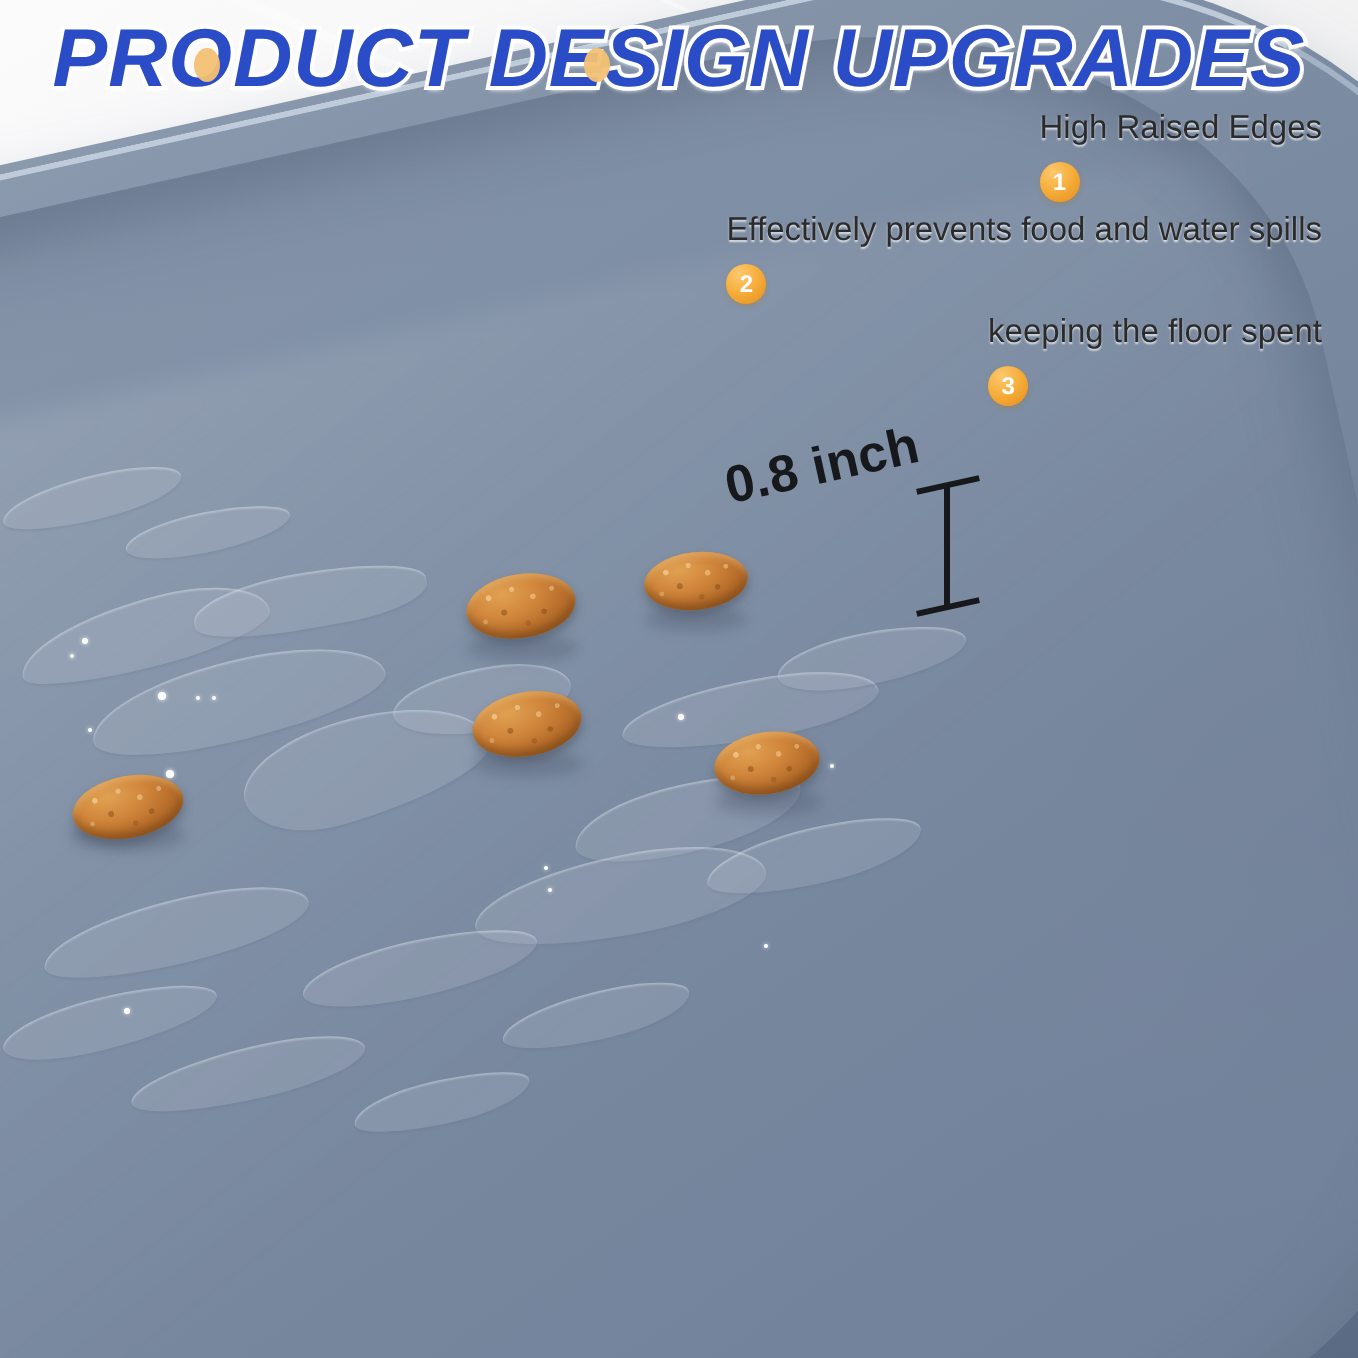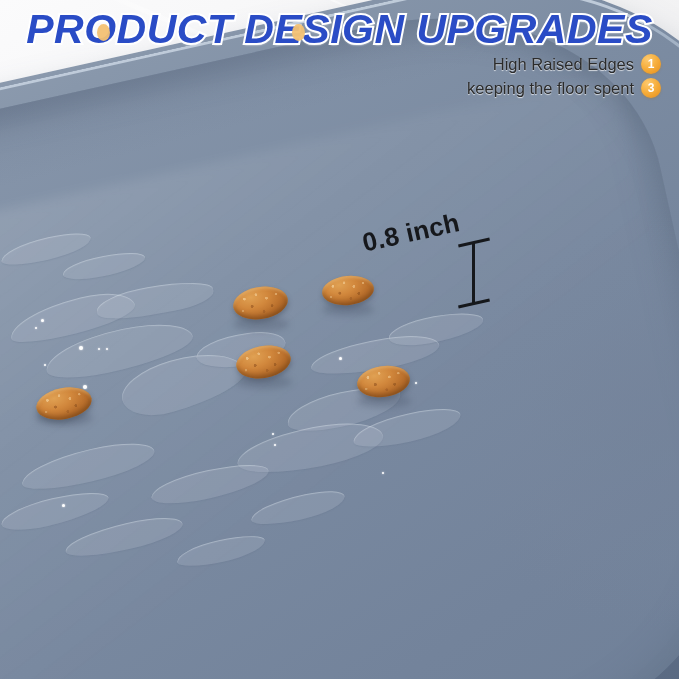--- a/index.html
+++ b/index.html
@@ -177,21 +177,21 @@
     text-shadow:0 2px 2px rgba(255,255,255,.95);
   }
   .headline-dots{position:absolute;left:0;top:0;width:679px;height:60px;pointer-events:none;}
   .hdot{position:absolute;width:13px;height:17px;border-radius:50%;background:#f3c173;opacity:.95;}
 
   
   .features{
     position:absolute;right:18px;top:54px;width:520px;
     display:flex;flex-direction:column;align-items:flex-end;gap:4px;
   }
-  .feature-row{display:flex;align-items:flex-end;justify-content:flex-end;gap:7px;}
+  .feature-row{display:flex;align-items:flex-start;justify-content:flex-end;gap:7px;flex-direction:column;}
   .feature-text{
     font-size:16.5px;color:#2b2b2b;white-space:nowrap;line-height:20px;
     text-shadow:0 1px 1px rgba(255,255,255,.75);
   }
   .badge{
     width:20px;height:20px;border-radius:50%;flex:0 0 20px;
     background:radial-gradient(circle at 34% 26%,#fcc96e 0%,#f6ad3b 48%,#ec9a27 78%,#dd8b1c 100%);
     color:#ffffff;font-size:12px;font-weight:bold;line-height:20px;text-align:center;
     box-shadow:0 1px 2px rgba(180,120,20,.35);
   }
@@ -299,18 +299,22 @@
     <div class="hdot" style="left:97px;top:24px;"></div>
     <div class="hdot" style="left:292px;top:24px;"></div>
   </div>
 
   <div class="features">
     <div class="feature-row">
       <span class="feature-text">High Raised Edges</span>
       <span class="badge">1</span>
     </div>
     <div class="feature-row">
+      <span class="feature-text">Effectively prevents food and water spills</span>
+      <span class="badge">2</span>
+    </div>
+    <div class="feature-row">
       <span class="feature-text">keeping the floor spent</span>
       <span class="badge">3</span>
     </div>
   </div>
 
 </div>
 
 </body></html>

